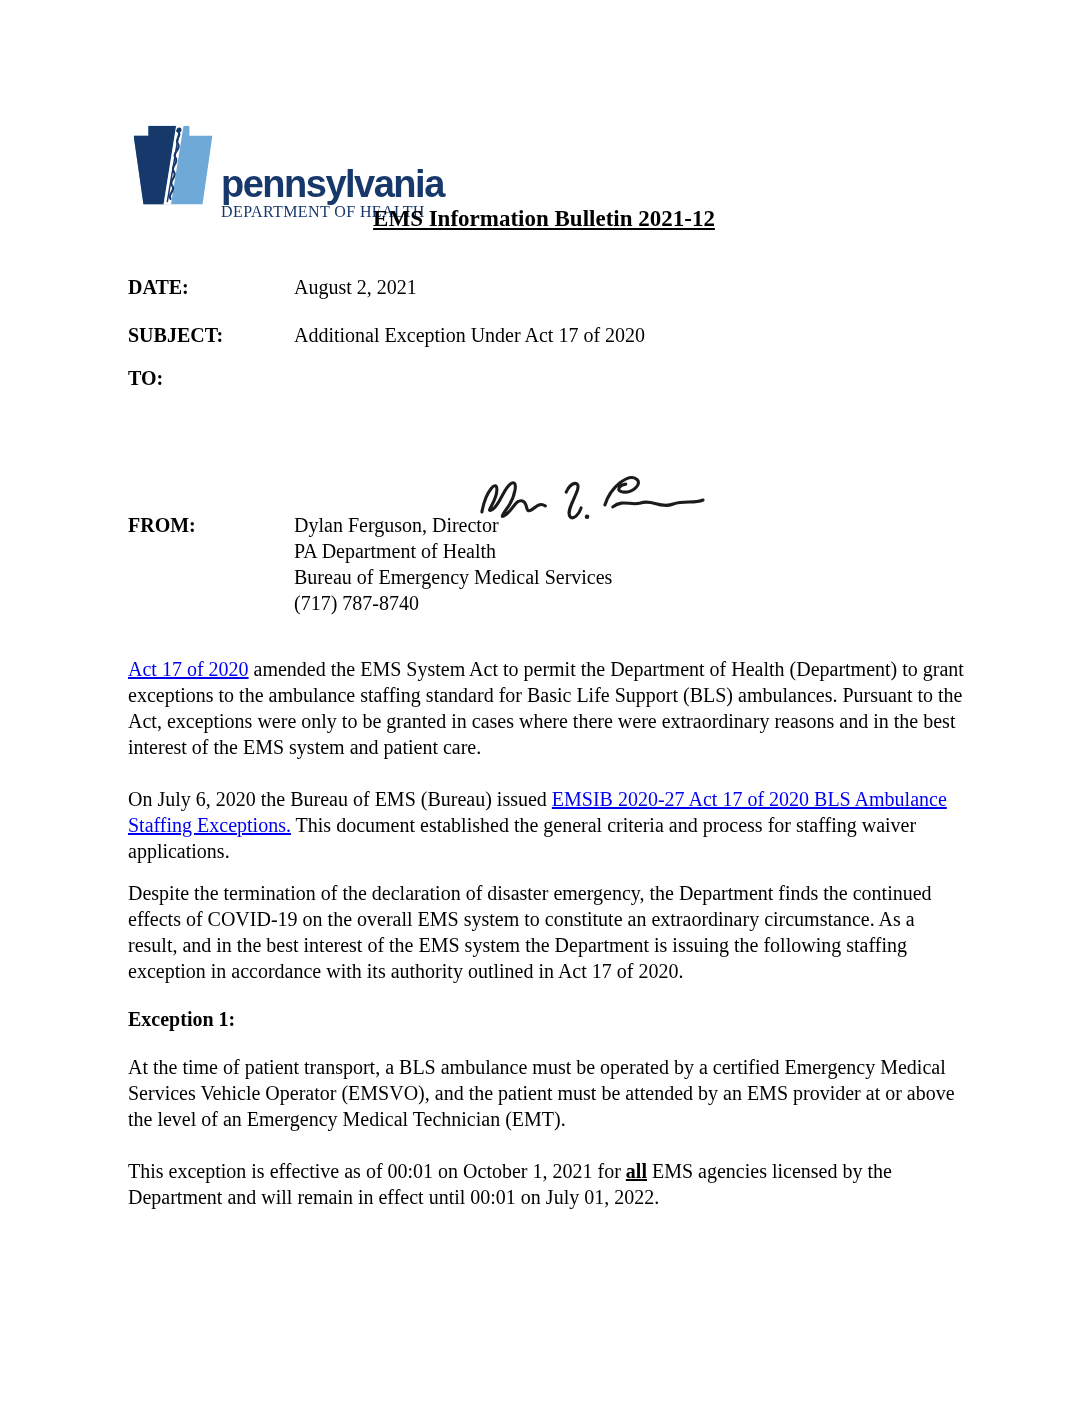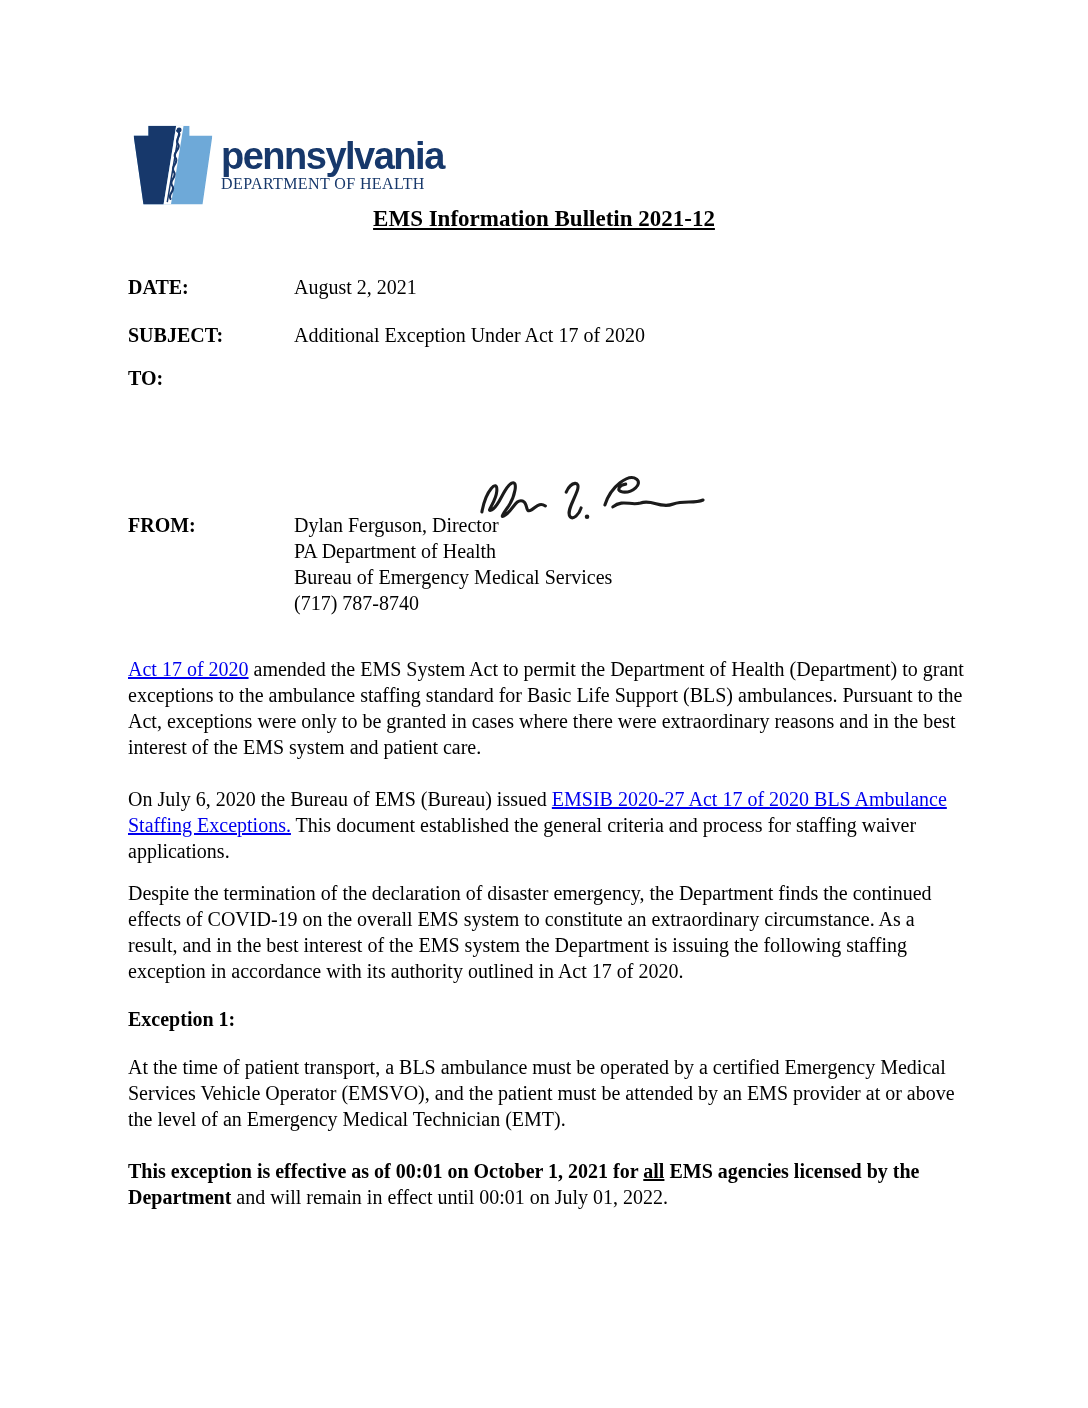--- a/index.html
+++ b/index.html
@@ -13,21 +13,21 @@
   }
   .abs { position:absolute; }
 
   
   .logo-row { left:131px; top:125px; display:flex; align-items:flex-start; }
   .keystone { width:84px; height:82px; display:block; }
   .logo-text { margin-left:6px; padding-top:12px; }
   .brand {
     font-family:"Liberation Sans", sans-serif;
     font-weight:bold; font-size:38px; line-height:38px;
-    letter-spacing:-1.5px; color:#17386b;
+    letter-spacing:-1.5px; color:#17386b;margin-top:28px;
   }
   .dept {
     font-family:Liberation Serif, serif;
     font-size:16px; line-height:18px; letter-spacing:0.4px;
     color:#17386b; margin-top:0;
   }
 
   
   .title {
     left:0; top:206px; width:1088px; text-align:center;
@@ -44,21 +44,21 @@
 
   
   .para {
     left:128px; width:840px;
     font-size:20px; line-height:26px;
     text-align:left;
   }
   .link {
     color:#0000ee; text-decoration:underline; cursor:pointer;
   }
-  .bold { font-weight:bold;margin-top:44px; }
+  .bold { font-weight:normal;margin-top:44px; }
   .bold-u { font-weight:bold; text-decoration:underline; }
   .heading { font-weight:bold; }
 </style>
 </head>
 <body>
 
 <div>
 
   <div class="abs logo-row">
     <svg class="keystone" viewBox="0 0 100 100" aria-hidden="true">

